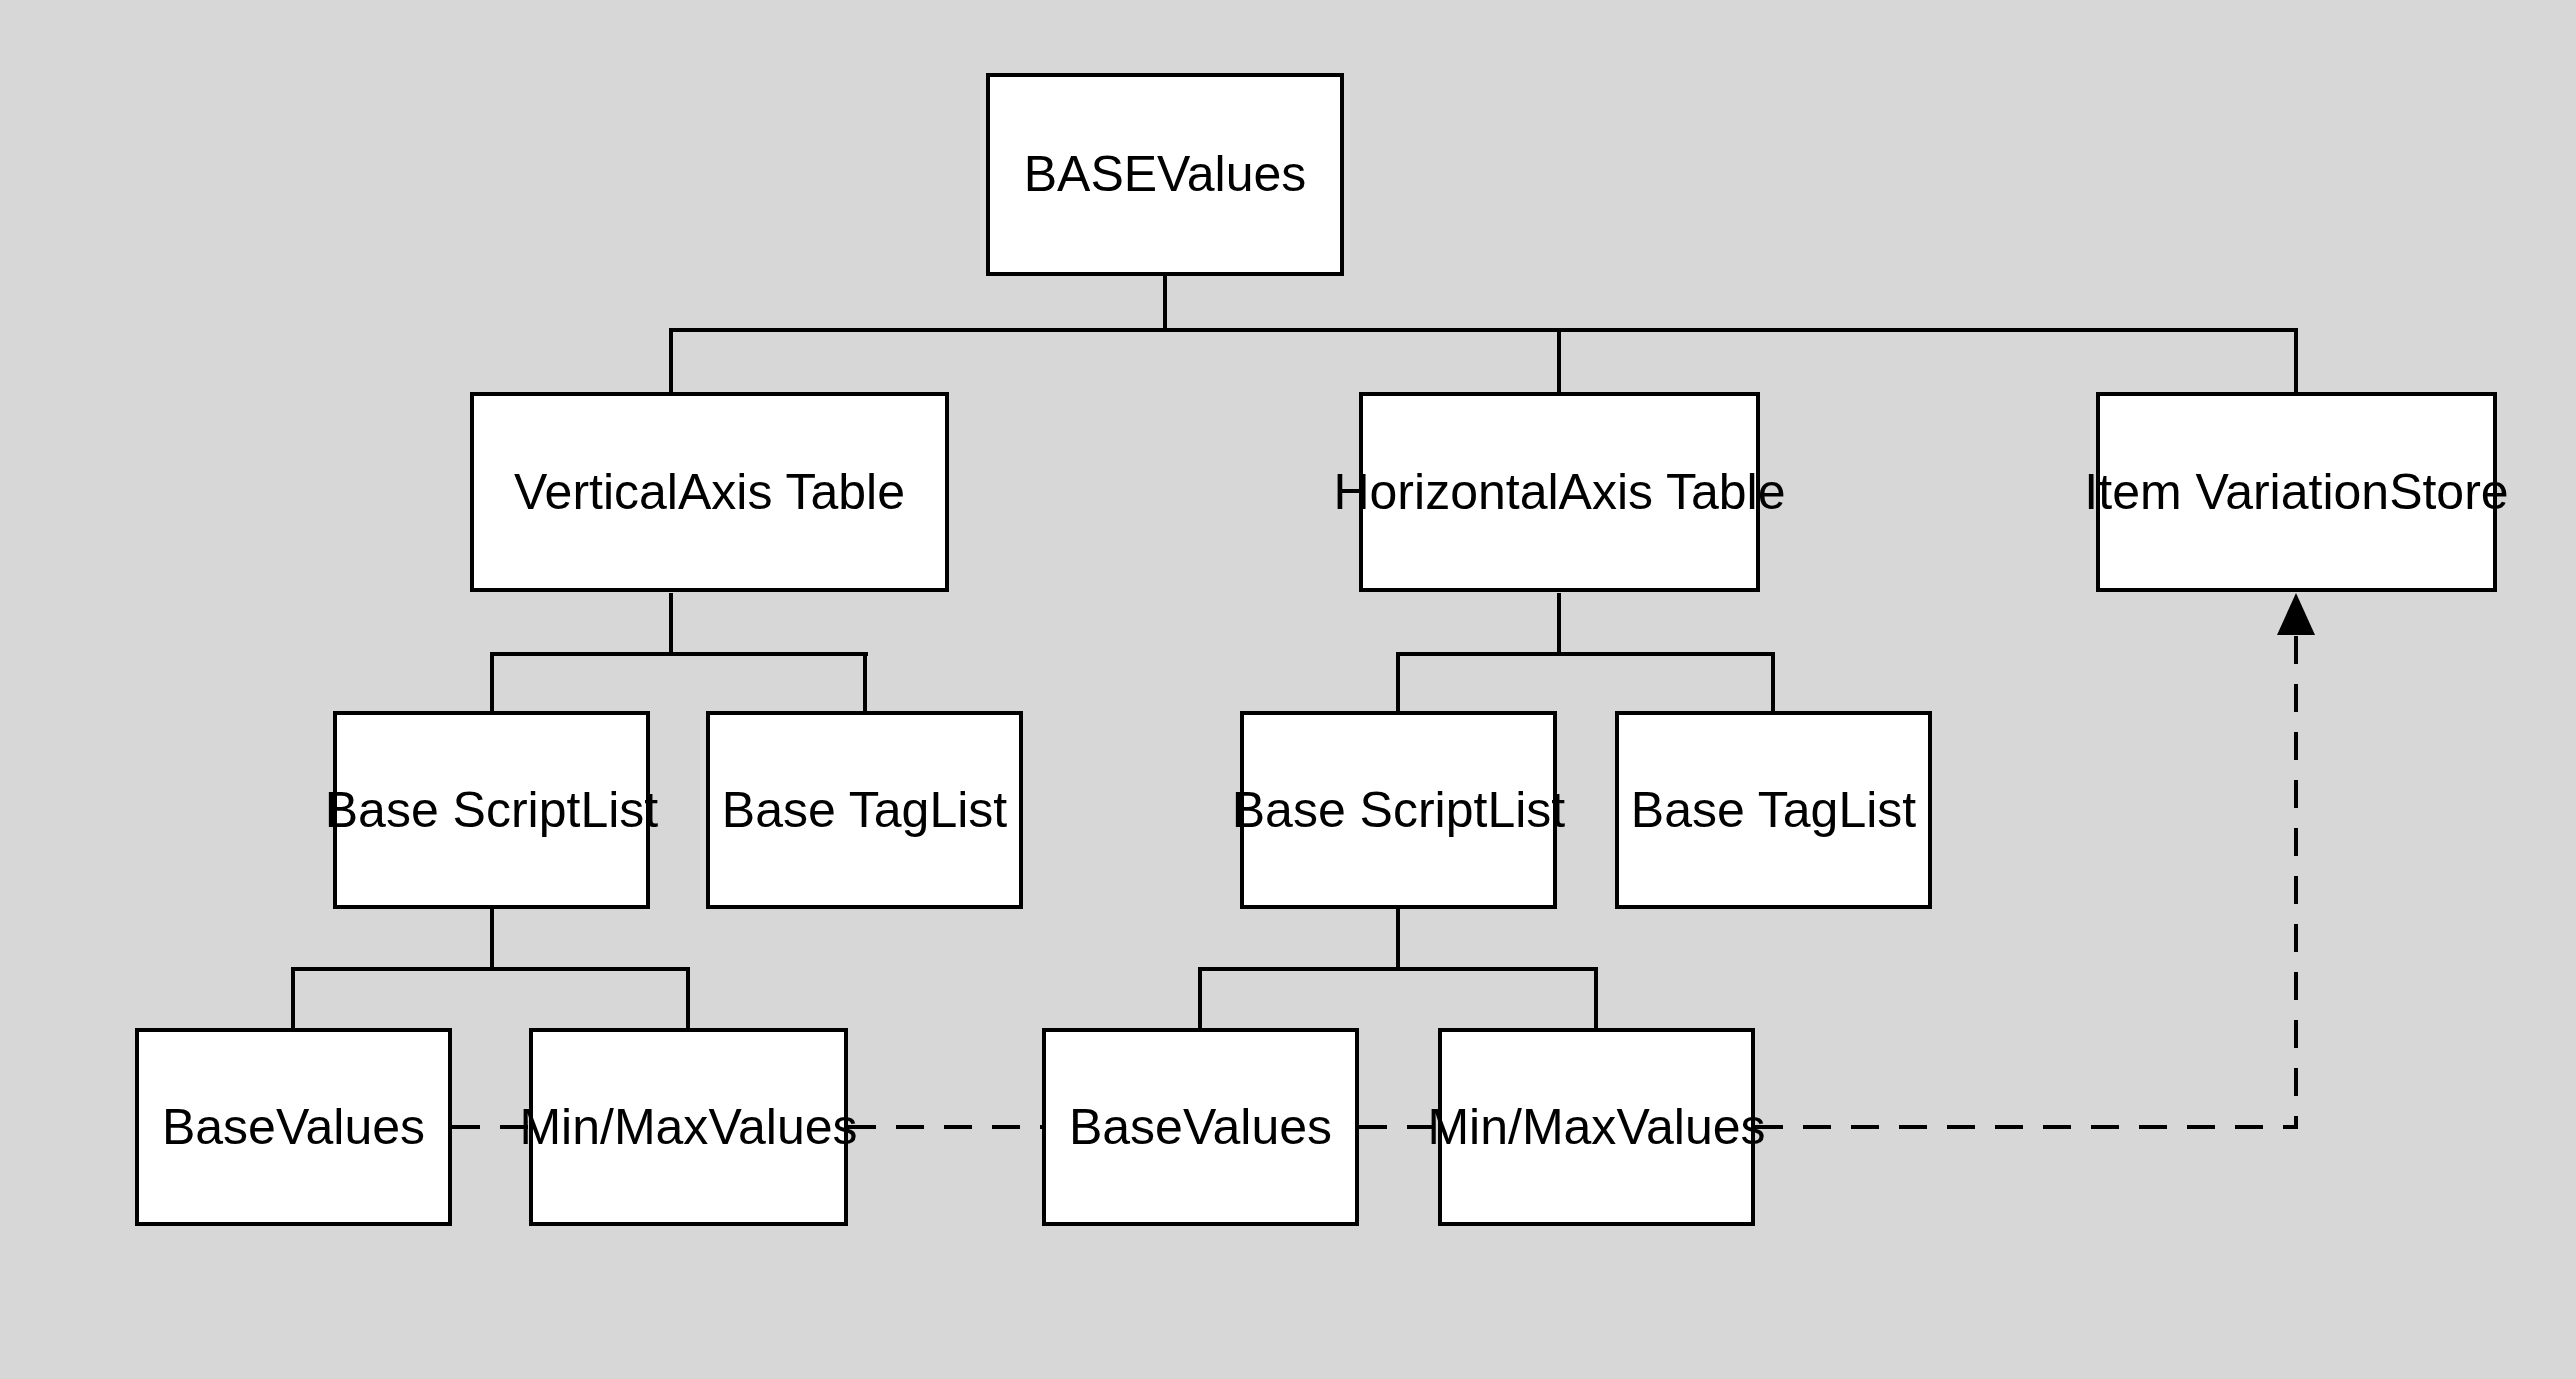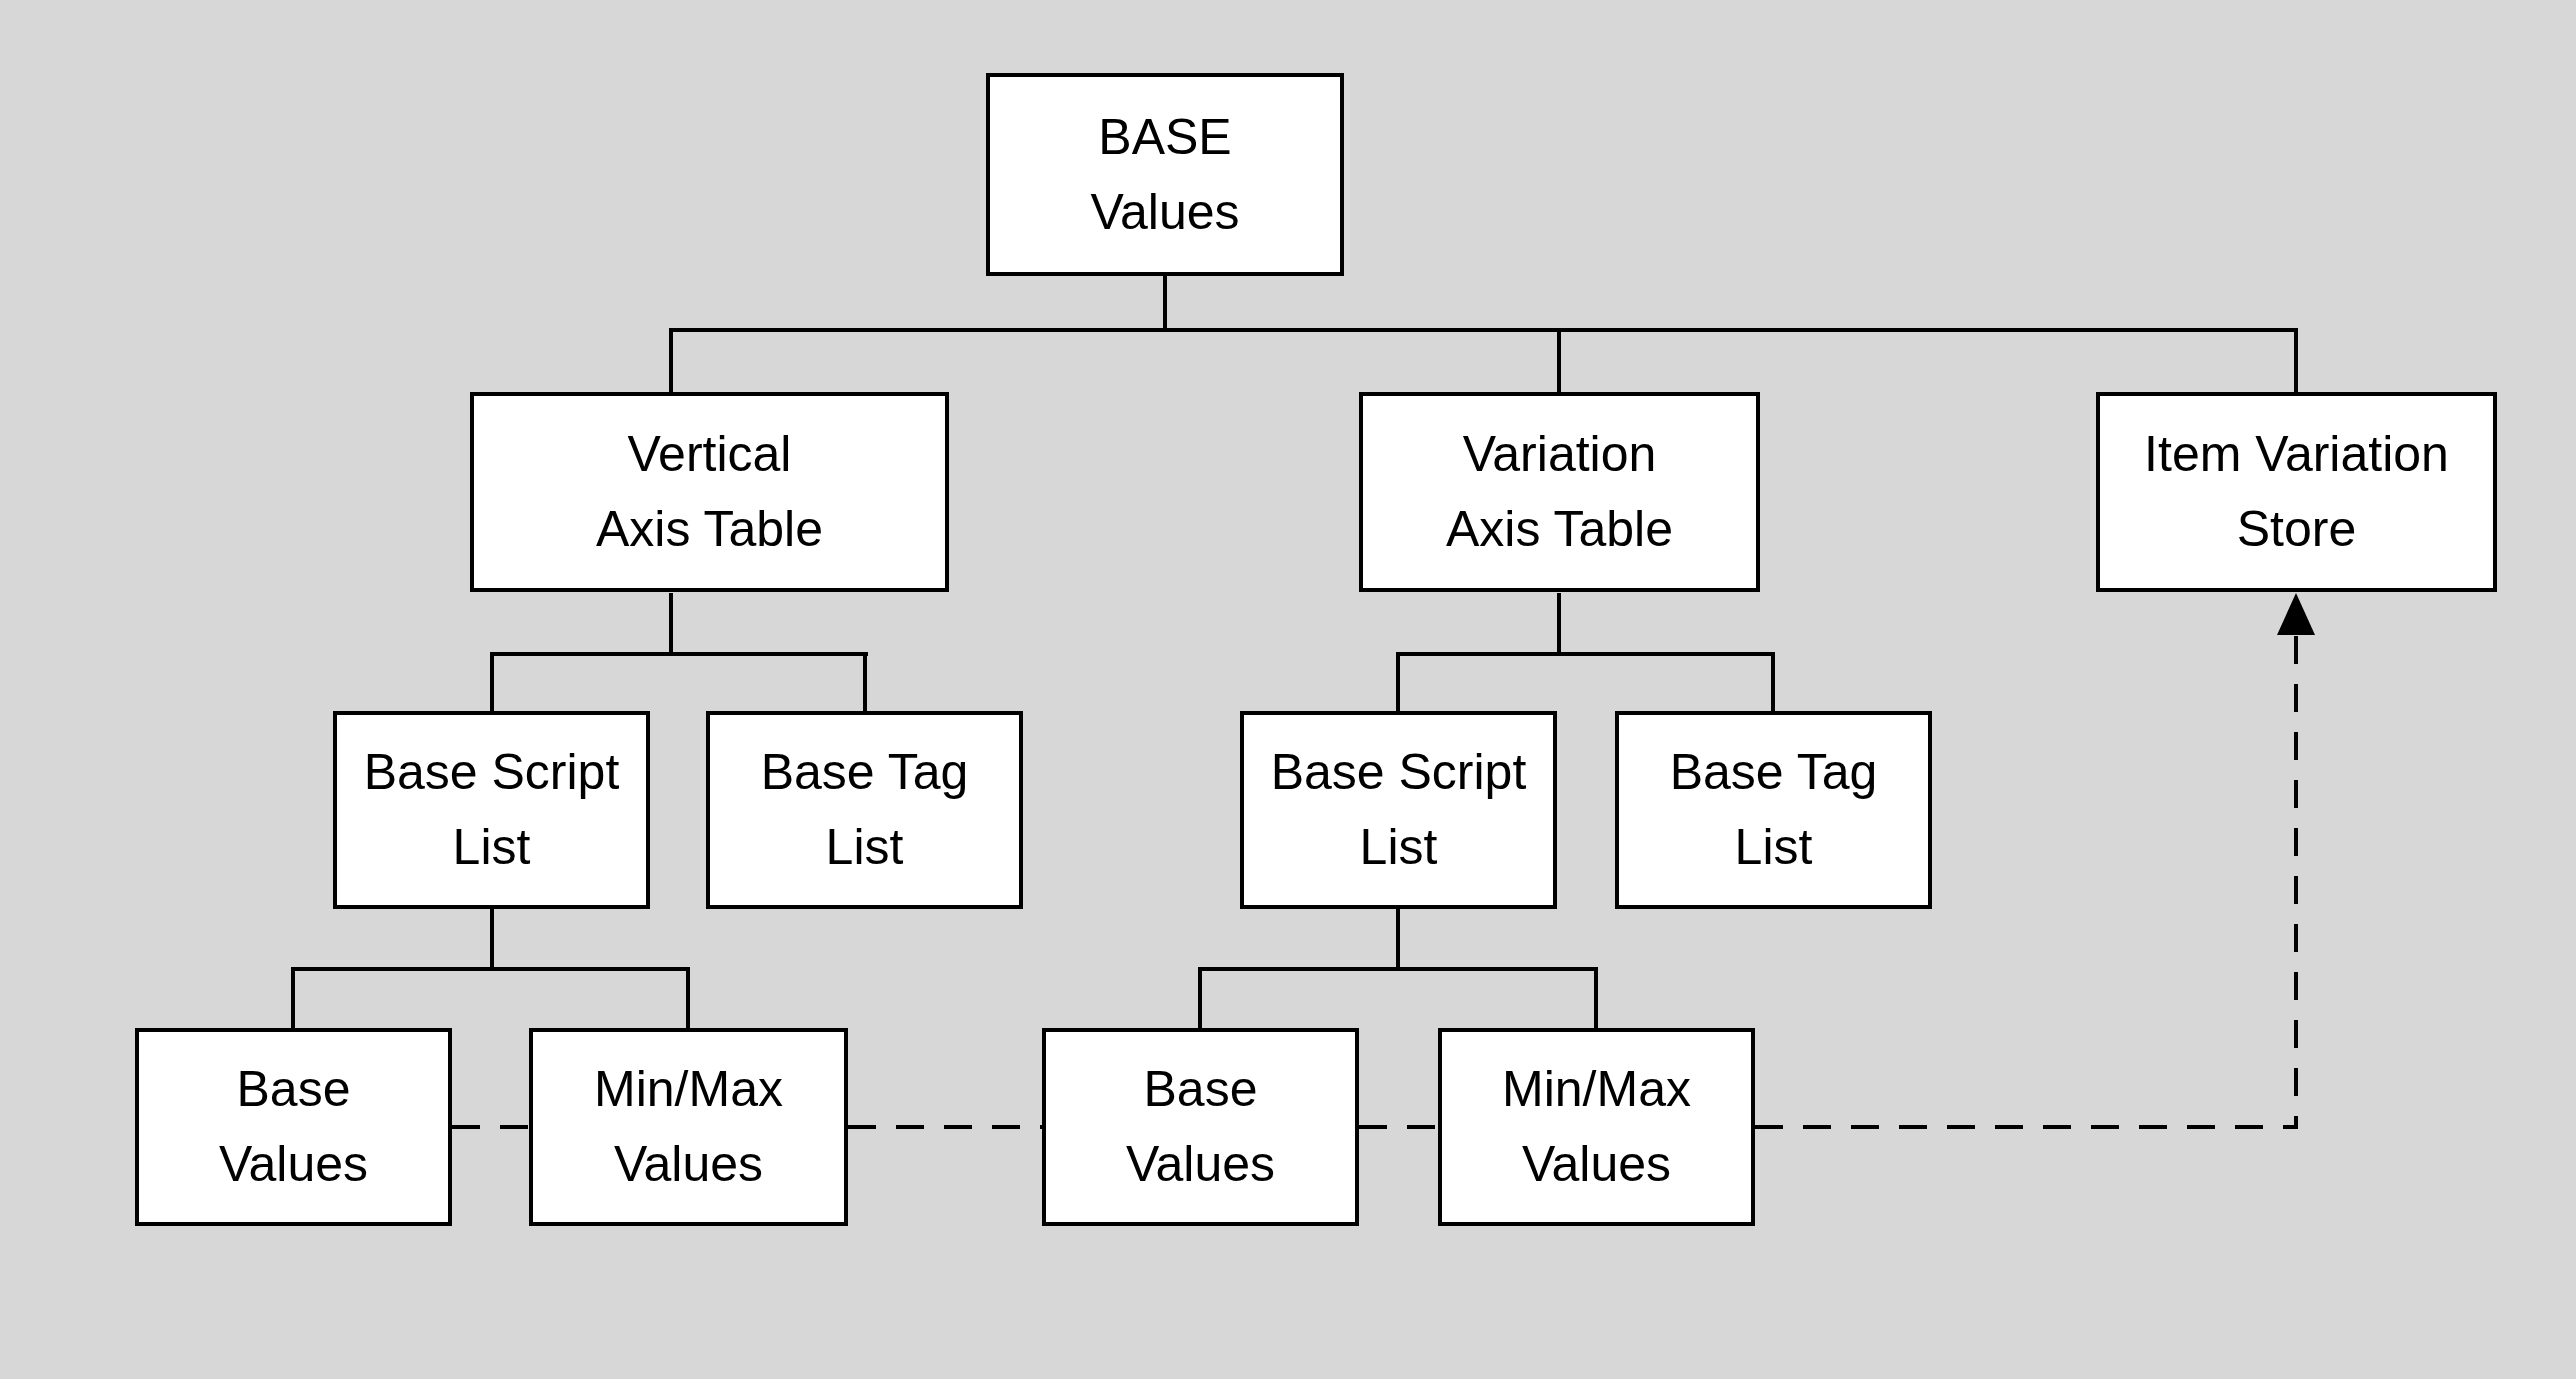--- a/index.html
+++ b/index.html
@@ -9,21 +9,21 @@
     width:2576px;height:1380px;
     background:var(--bg,#d7d7d7);
     font-family:"Liberation Sans",sans-serif;
     overflow:hidden;
   }
   .node{
     position:absolute;
     background:var(--fill,#ffffff);
     border:4.6px solid var(--line,#000000);
     box-sizing:border-box;
-    display:flex;flex-direction:column;
+    display:flex;flex-direction:row;
     align-items:center;justify-content:center;
     text-align:center;
     color:#000;
     font-size:50px;line-height:75px;
     white-space:nowrap;
   }
   .cl{position:absolute;background:var(--line,#000000);}
   .dh{
     position:absolute;height:3.7px;
     background-image:repeating-linear-gradient(to right,var(--line,#000) 0 27.6px,transparent 27.6px 48px);
@@ -48,21 +48,21 @@
     <span>BASE</span>
     <span>Values</span>
   </div>
 
   <div class="node" style="left:470px;top:392px;width:479px;height:200px">
     <span>Vertical</span>
     <span>Axis Table</span>
   </div>
 
   <div class="node" style="left:1359px;top:392px;width:401px;height:200px">
-    <span>Variation</span>
+    <span>Horizontal</span>
     <span>Axis Table</span>
   </div>
 
   <div class="node" style="left:2096px;top:392px;width:401px;height:200px">
     <span>Item Variation</span>
     <span>Store</span>
   </div>
 
   <div class="node" style="left:333px;top:711px;width:317px;height:198px">
     <span>Base Script</span>

